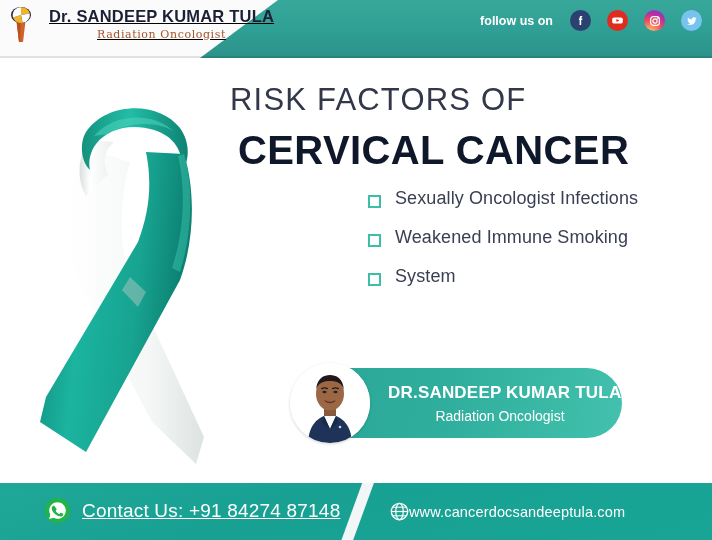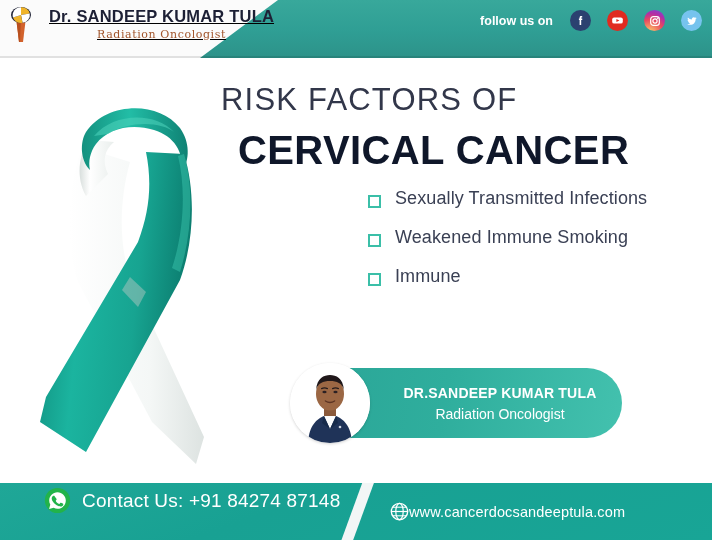--- a/index.html
+++ b/index.html
@@ -114,21 +114,21 @@
     position: absolute;
     left: 34px;
     top: 92px;
     width: 200px;
     height: 390px;
   }
 
   
   .title-1 {
     position: absolute;
-    left: 221px;
+    left: 230px;
     top: 82px;
     font-size: 31px;
     letter-spacing: 1.2px;
     color: #32374a;
     font-weight: normal;
   }
   .title-2 {
     position: absolute;
     left: 238px;
     top: 128px;
@@ -189,21 +189,21 @@
     overflow: hidden;
     box-shadow: 0 1px 3px rgba(0,0,0,0.18);
   }
   .badge-text {
     margin-left: 88px;
     text-align: center;
     width: 224px;
     color: #ffffff;
   }
   .badge-name {
-    font-size: 14px;
+    font-size: 17px;
     font-weight: bold;
     letter-spacing: 0.2px;
     white-space: nowrap;
   }
   .badge-role {
     margin-top: 5px;
     font-size: 14px;
     white-space: nowrap;
   }
 
@@ -225,21 +225,21 @@
     height: 86px;
     background: #f2f6f6;
     transform: rotate(20deg);
   }
   .footer-item {
     position: absolute;
     display: flex;
     align-items: center;
     color: #ffffff;
   }
-  .contact-item { left: 44px; top: 4px; }
+  .contact-item { left: 44px; top: 14px; text-decoration: underline; }
   .web-item { left: 390px; top: 19px; }
   .contact-text {
     font-size: 19px;
     letter-spacing: 0.2px;
     margin-left: 11px;
     white-space: nowrap;
   }
   .web-text {
     font-size: 14.5px;
     letter-spacing: 0.15px;
@@ -354,29 +354,29 @@
       <path d="M96 185 L112 200 L104 215 L88 198 Z" fill="#bfc9c6" opacity="0.45"></path>
     </svg>
   </div>
 
   <div class="title-1">RISK FACTORS OF</div>
   <div class="title-2">CERVICAL CANCER</div>
 
   <div class="bullets">
     <div class="bullet-row">
       <span class="bullet-box"></span>
-      <span class="bullet-text">Sexually Transmitted Infections</span>
+      <span class="bullet-text">Sexually Oncologist Infections</span>
     </div>
     <div class="bullet-row">
       <span class="bullet-box"></span>
       <span class="bullet-text">Weakened Immune Smoking</span>
     </div>
     <div class="bullet-row">
       <span class="bullet-box"></span>
-      <span class="bullet-text">Immune</span>
+      <span class="bullet-text">System</span>
     </div>
   </div>
 
   <div class="badge">
     <div class="badge-photo">
       <svg width="80" height="80" viewBox="0 0 80 80">
         <rect x="0" y="0" width="80" height="80" fill="#ffffff"></rect>
 
         <path d="M18 80 C19 62 27 56 34 53 L46 53 C53 56 61 62 62 80 Z" fill="#1f3358"></path>
 

